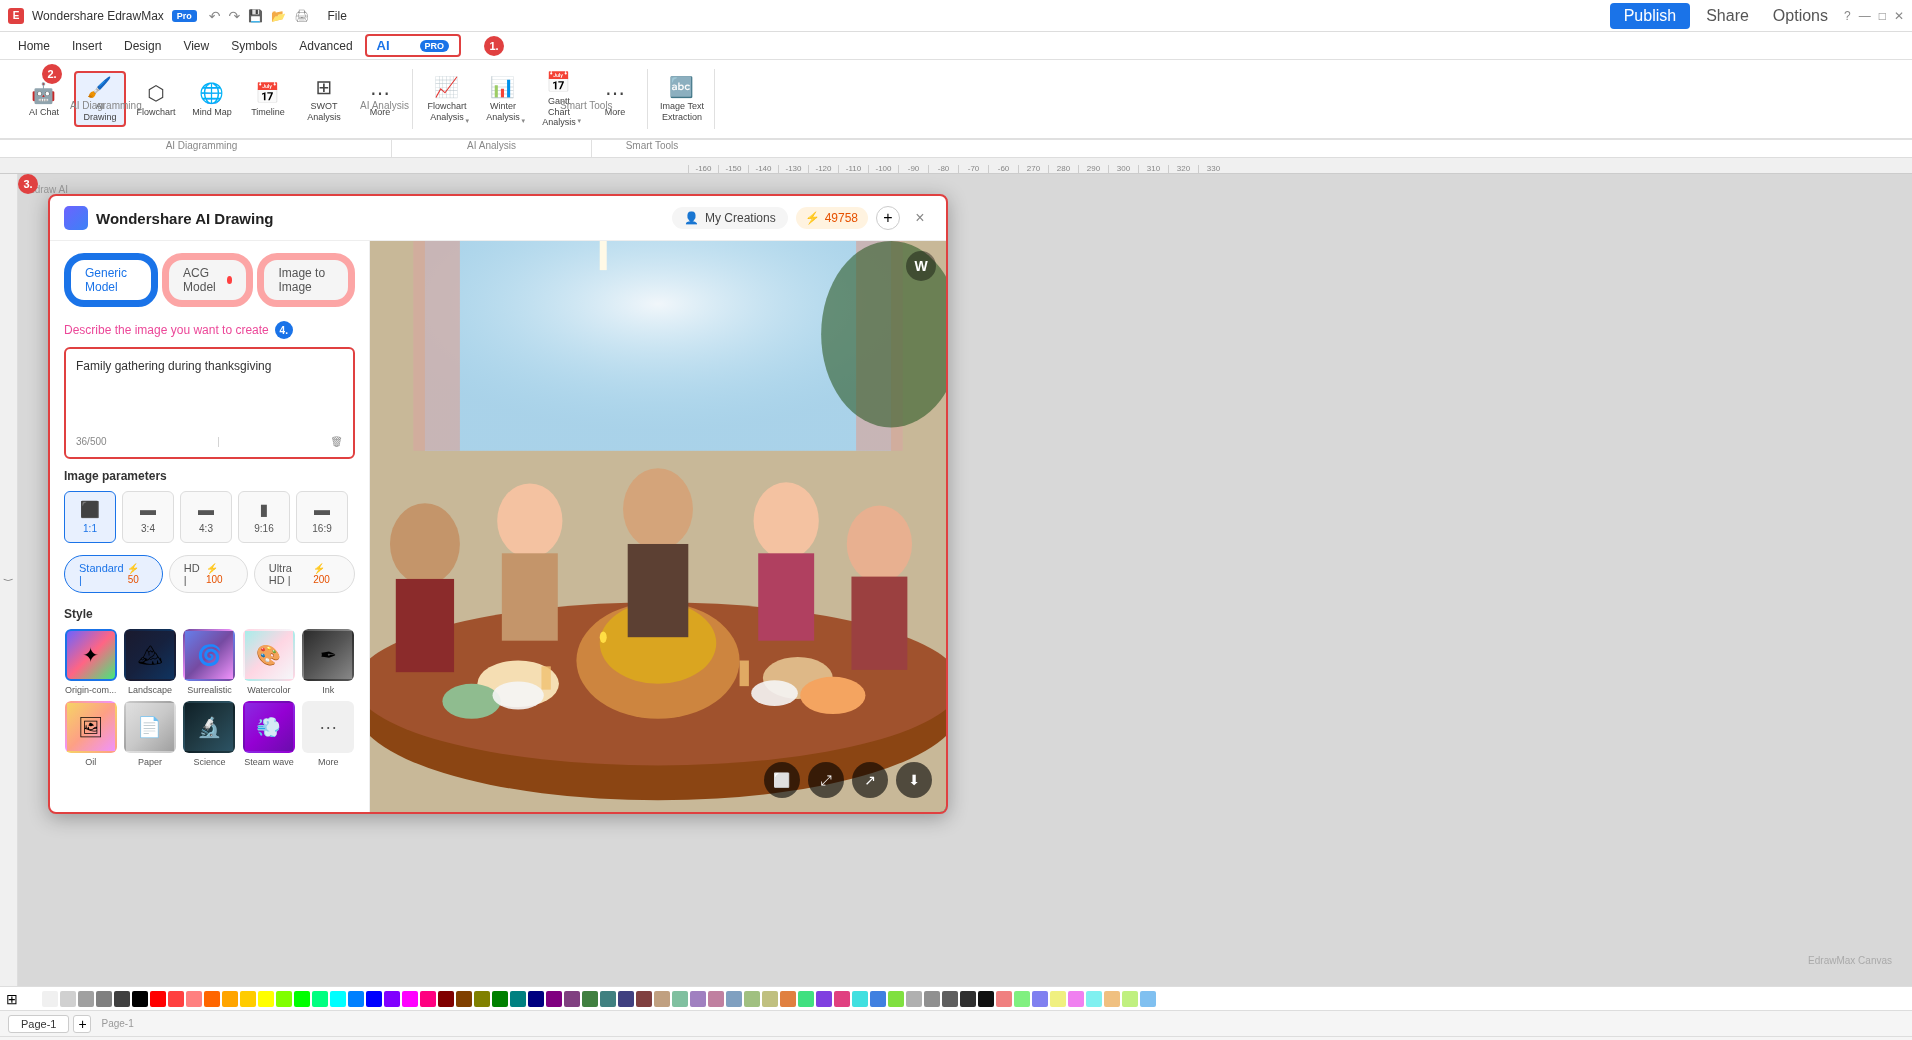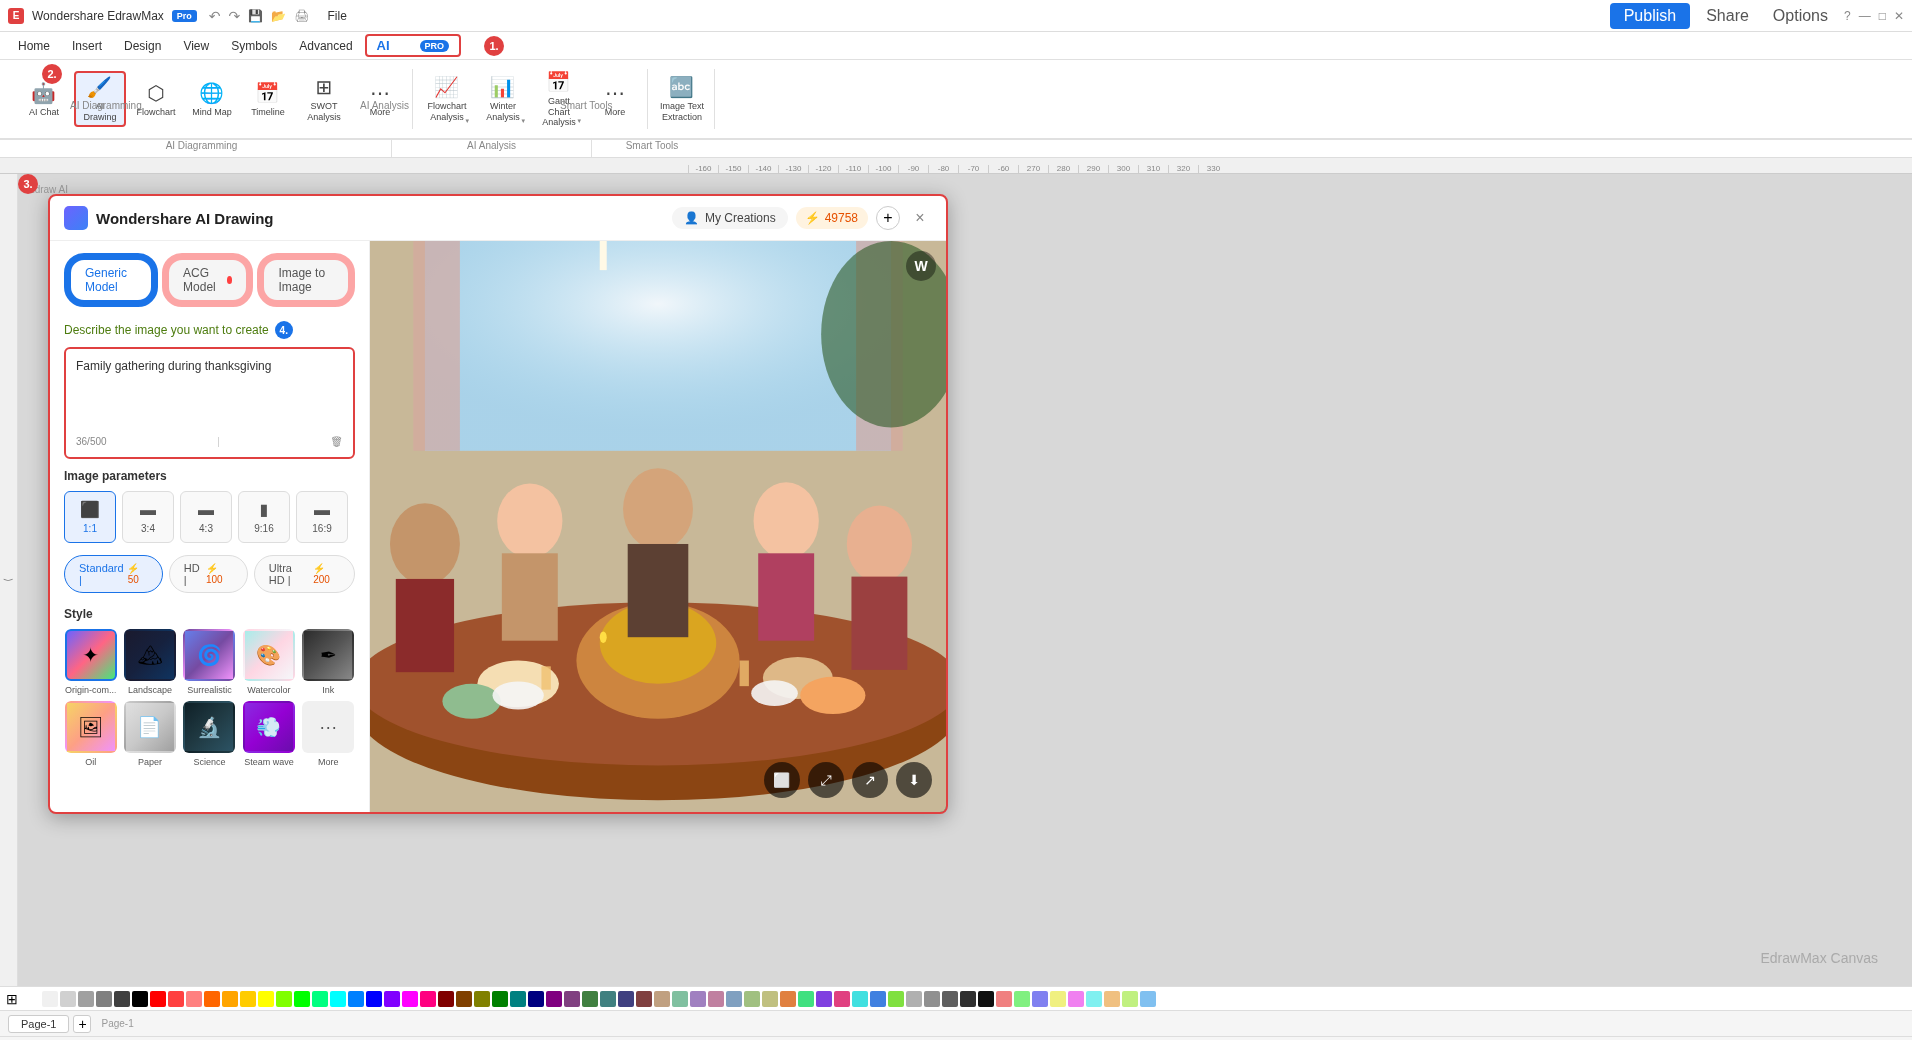--- a/index.html
+++ b/index.html
@@ -117,21 +117,21 @@
     .panel-tabs { display: flex; gap: 4px; margin-bottom: 14px; }
     .panel-tab {
       padding: 6px 14px; border-radius: 20px; font-size: 12px;
       cursor: pointer; border: 7px solid #fca5a5; background: #f5f5f5; color: #555;
       display: flex; align-items: center; gap: 4px;
     }
     .panel-tab.active { background: #fff; border-color: #1a73e8; color: #1a73e8; }
     .acg-badge { background: #ff4040; color: #fff; border-radius: 50%; width: 8px; height: 8px; display: inline-block; }
 
     
-    .section-label { font-size: 12px; color: #4d7c0f; }
+    .section-label { font-size: 12px; color: #ec4899; }
 
     .describe-box {
       border: 2px solid #e04040; border-radius: 6px; padding: 10px;
       margin-bottom: 10px; position: relative; background: #fff;
     }
     .describe-textarea {
       width: 100%; border: none; outline: none; resize: none;
       font-size: 12px; color: #333; height: 70px; font-family: inherit;
     }
     .describe-footer {
@@ -631,21 +631,21 @@
           
           <div style="position:absolute;top:10px;right:10px;background:rgba(0,0,0,0.4);border-radius:50%;width:30px;height:30px;display:flex;align-items:center;justify-content:center;">
             <span style="color:#fff;font-size:14px;font-weight:bold;">W</span>
           </div>
 
         </div>
       </div>
 
     </div>
 
-    <div style="position:absolute;bottom:20px;right:34px;font-size:14px;color:#aaa;">EdrawMax Canvas</div>
+    <div style="position:absolute;bottom:20px;right:20px;font-size:10px;color:#aaa;">EdrawMax Canvas</div>
 
   </div>
 </div>
 
 <div class="color-palette">
   <span style="font-size:14px;cursor:pointer;margin-right:4px;">⊞</span>
   <div id="color-swatches" style="display:flex;gap:2px;flex-wrap:nowrap;overflow:hidden;">
       <div class="color-swatch" title="#ffffff" style="background: rgb(255, 255, 255);"></div>
       <div class="color-swatch" title="#f0f0f0" style="background: rgb(240, 240, 240);"></div>
       <div class="color-swatch" title="#d0d0d0" style="background: rgb(208, 208, 208);"></div>

